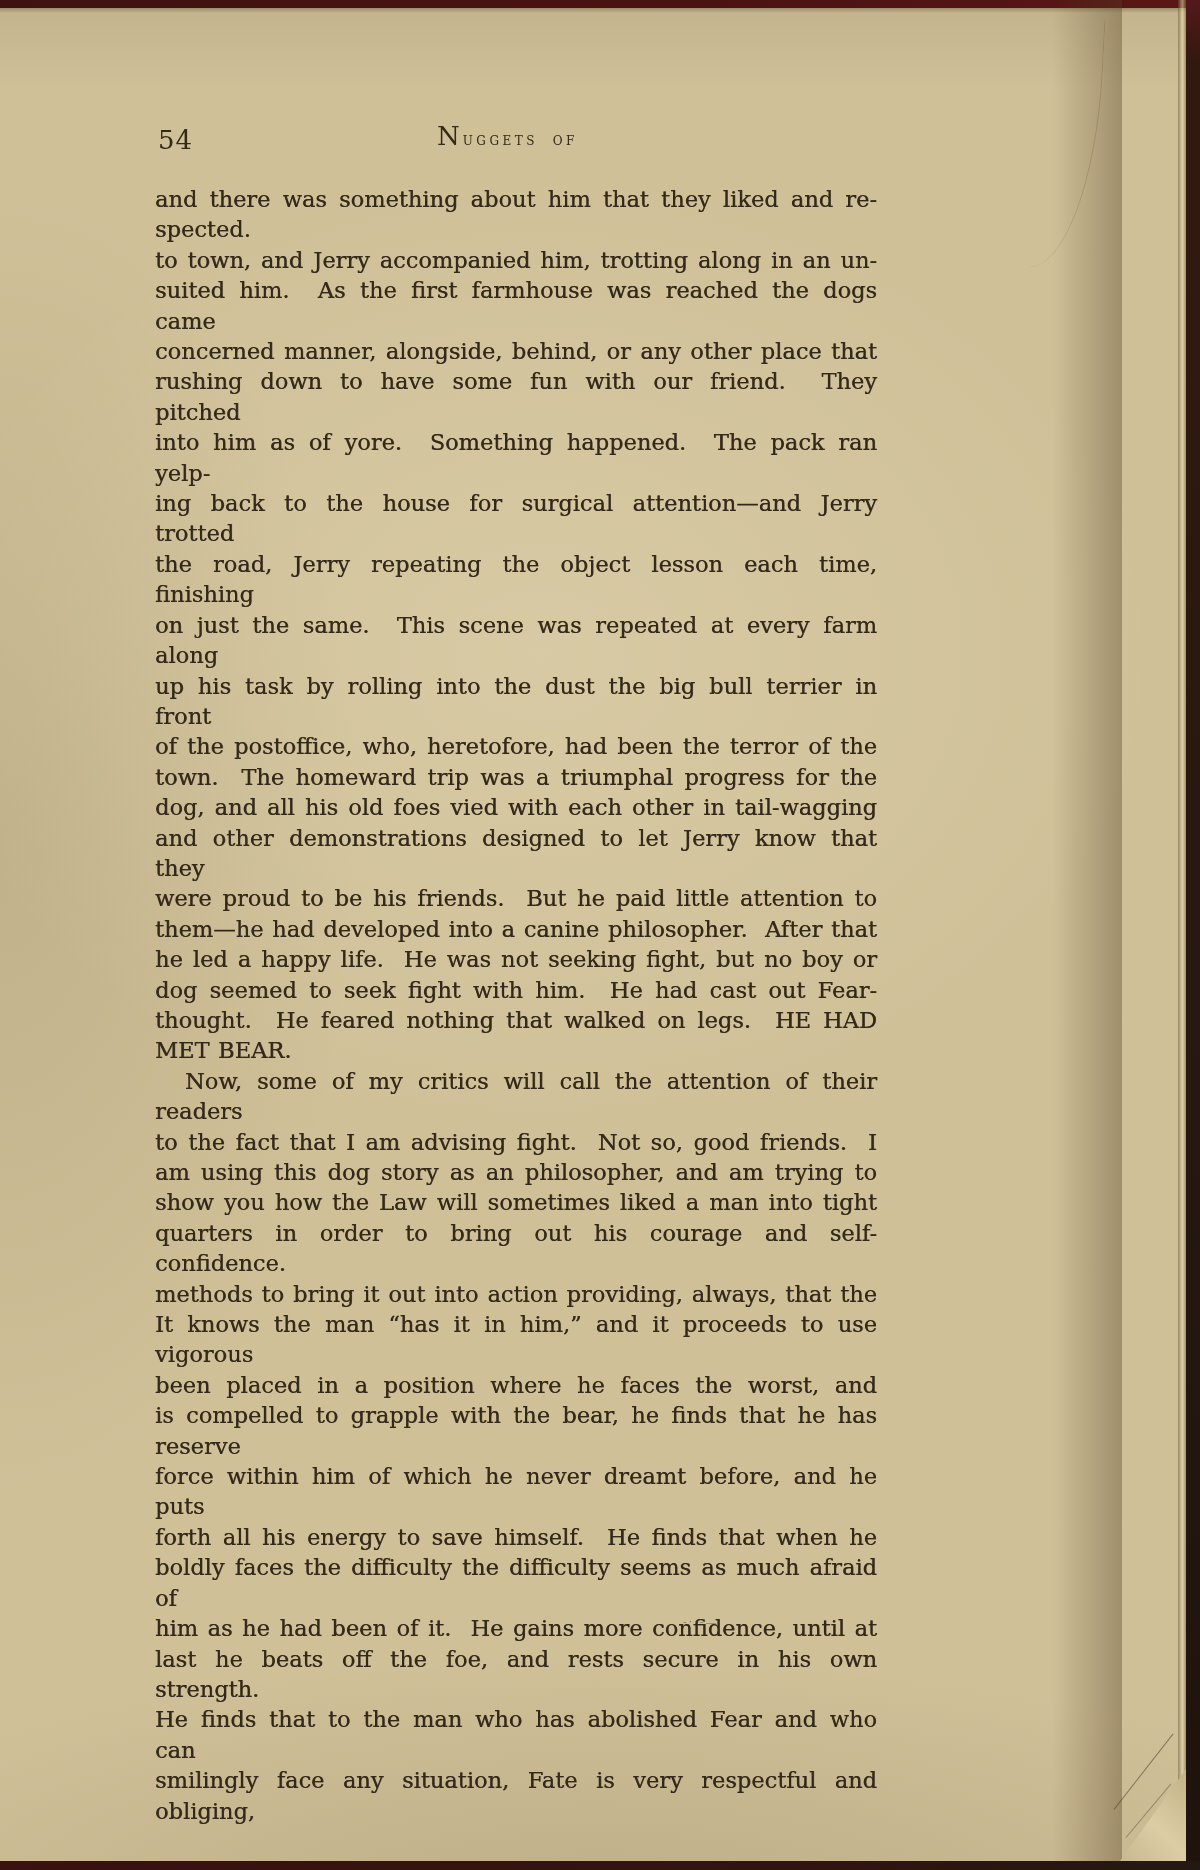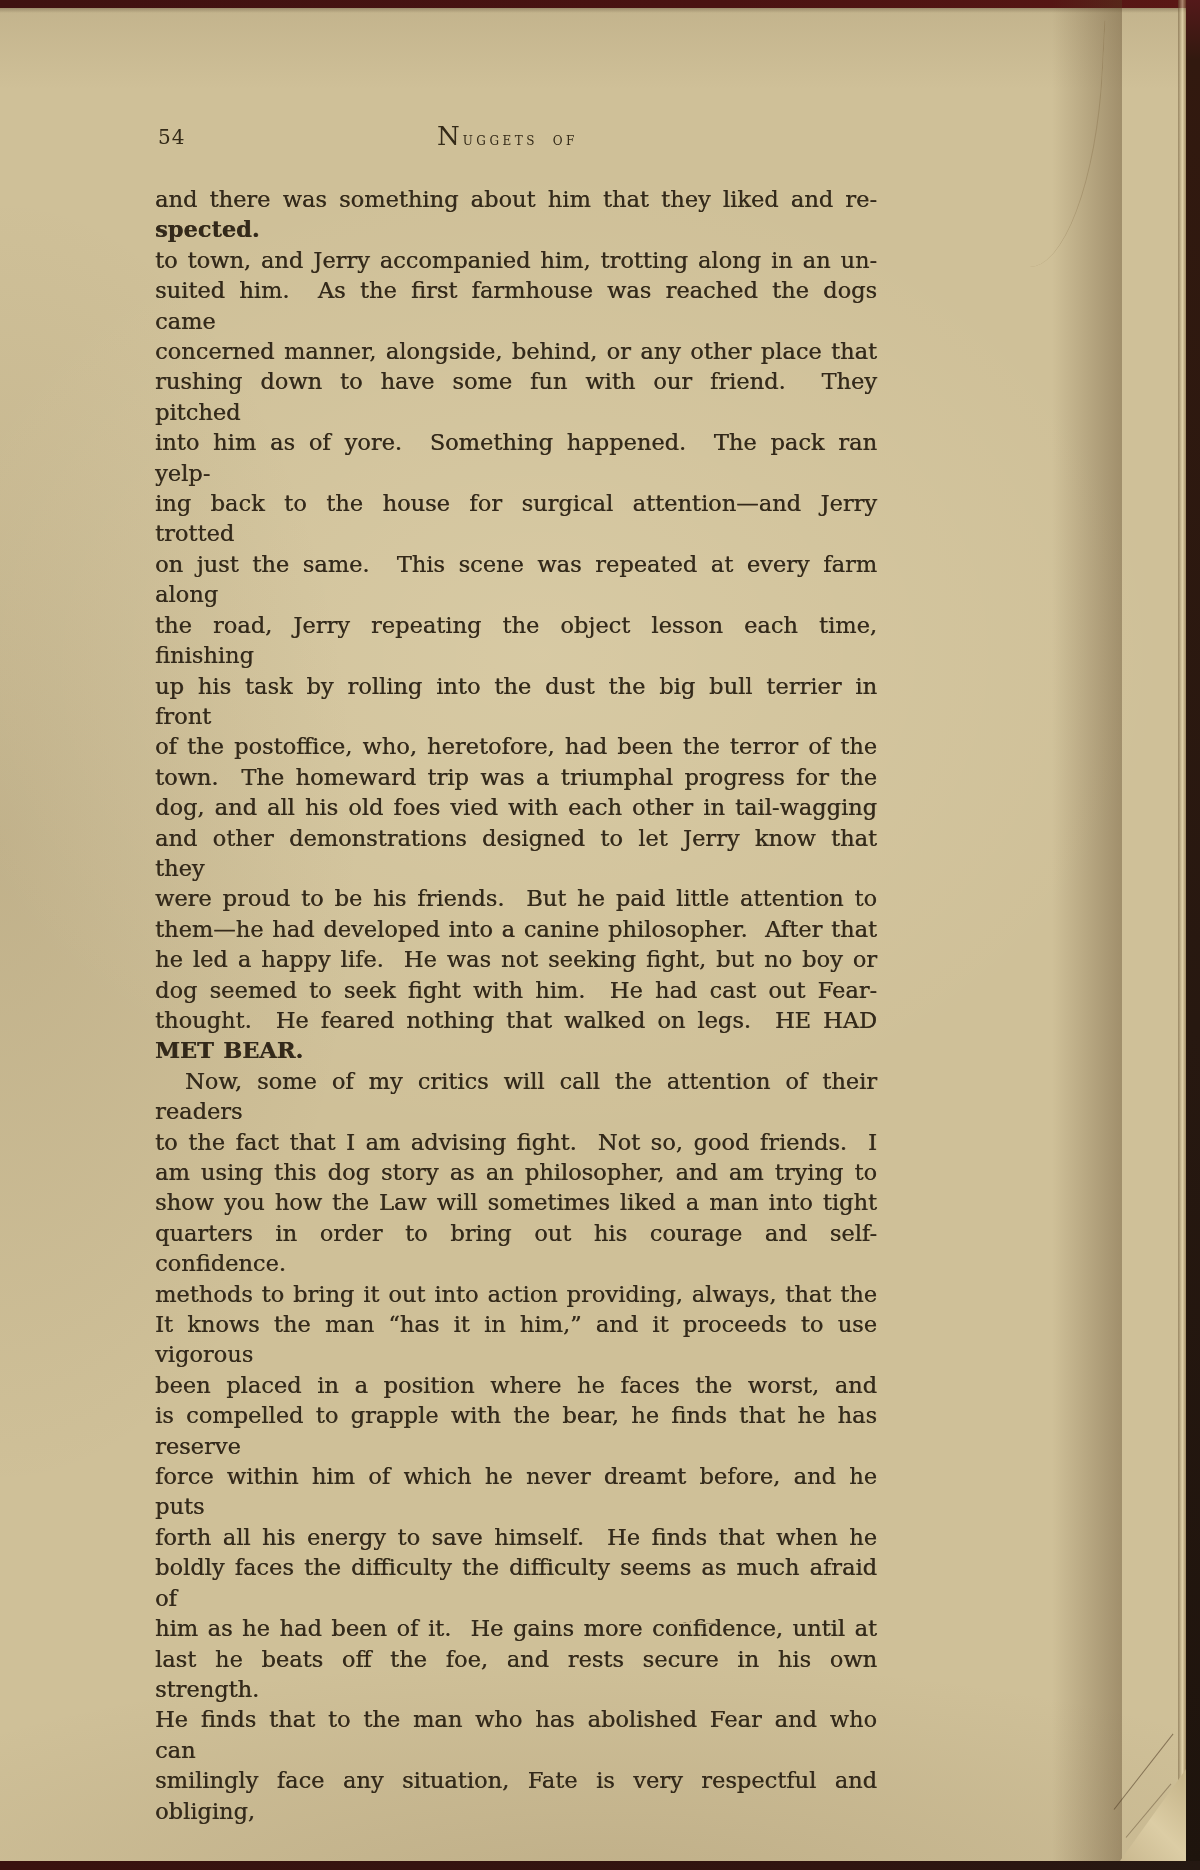--- a/index.html
+++ b/index.html
@@ -36,29 +36,29 @@
   .curl{position:absolute;right:14px;bottom:9px;width:66px;height:92px;}
   .curl .fold{position:absolute;inset:0;
     background:linear-gradient(225deg,#c3b287 0%,#dccda5 55%,#c9b88f 100%);
     clip-path:polygon(100% 0,100% 100%,0 100%);}
   .curl .crease{position:absolute;left:-6px;top:40px;width:96px;height:0;
     border-top:1.6px solid rgba(75,55,32,0.55);transform:rotate(-52deg);transform-origin:left center;}
   .curl .crease2{position:absolute;left:6px;top:68px;width:70px;height:0;
     border-top:1.2px solid rgba(75,55,32,0.4);transform:rotate(-50deg);transform-origin:left center;}
   
   .running-head{position:absolute;top:121px;left:0;width:100%;height:36px;color:#342a18;}
-  .folio{position:absolute;left:158px;top:4px;font-size:20px;letter-spacing:1px;}
+  .folio{position:absolute;left:158px;top:4px;font-size:26px;letter-spacing:1px;}
   .head-title{position:absolute;left:437px;top:0;white-space:nowrap;}
   .head-title .big{font-size:26px;letter-spacing:3px;}
   .head-title .small{font-size:12px;letter-spacing:3.5px;}
   main{position:absolute;left:155px;top:184px;width:722px;color:#33291a;
     font-size:22.5px;line-height:30.4px;word-spacing:1.5px;
     text-shadow:0.4px 0 0 rgba(51,41,26,0.75);}
   .para .line{text-align:justify;text-align-last:justify;white-space:normal;}
-  .para .line.no-just{text-align-last:left;font-weight:bold;}
+  .para .line.no-just{text-align-last:left;}
   .para.indent .line.first{text-indent:30px;}
 </style>
 </head>
 <body>
 
 <div class="scan-page">
 
   <div class="top-band"></div>
   <div class="top-band-shadow"></div>
   <div class="right-shade"></div>
@@ -77,22 +77,22 @@
         <div class="line first">and there was something about him that they liked and re-</div>
         <div class="line no-just">spected.</div>
       </div>
       <div class="para indent">
         <div class="line">to town, and Jerry accompanied him, trotting along in an un-</div>
         <div class="line">suited him.&nbsp; As the first farmhouse was reached the dogs came</div>
         <div class="line">concerned manner, alongside, behind, or any other place that</div>
         <div class="line">rushing down to have some fun with our friend.&nbsp; They pitched</div>
         <div class="line">into him as of yore.&nbsp; Something happened.&nbsp; The pack ran yelp-</div>
         <div class="line">ing back to the house for surgical attention—and Jerry trotted</div>
+        <div class="line">the road, Jerry repeating the object lesson each time, finishing</div>
         <div class="line">on just the same.&nbsp; This scene was repeated at every farm along</div>
-        <div class="line">the road, Jerry repeating the object lesson each time, finishing</div>
         <div class="line">up his task by rolling into the dust the big bull terrier in front</div>
         <div class="line">of the postoffice, who, heretofore, had been the terror of the</div>
         <div class="line">town.&nbsp; The homeward trip was a triumphal progress for the</div>
         <div class="line">dog, and all his old foes vied with each other in tail-wagging</div>
         <div class="line">and other demonstrations designed to let Jerry know that they</div>
         <div class="line">were proud to be his friends.&nbsp; But he paid little attention to</div>
         <div class="line">them—he had developed into a canine philosopher.&nbsp; After that</div>
         <div class="line">he led a happy life.&nbsp; He was not seeking fight, but no boy or</div>
         <div class="line">dog seemed to seek fight with him.&nbsp; He had cast out Fear-</div>
         <div class="line">thought.&nbsp; He feared nothing that walked on legs.&nbsp; HE HAD</div>

